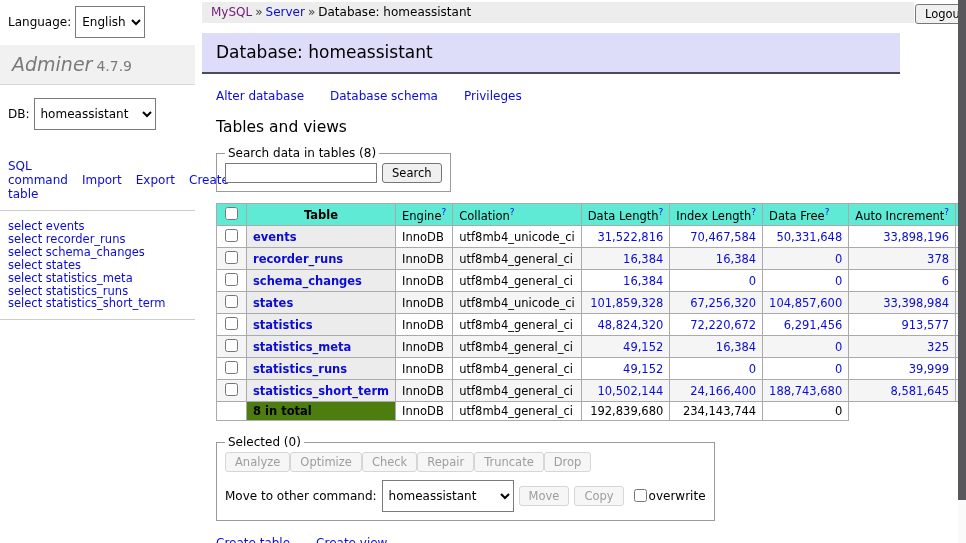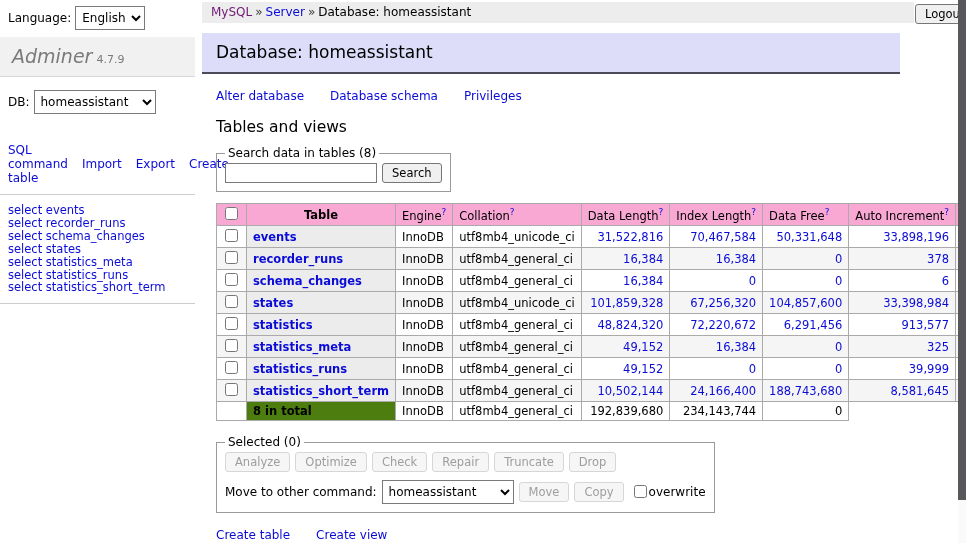--- a/index.html
+++ b/index.html
@@ -10,28 +10,28 @@
     font-family:"DejaVu Sans", sans-serif; font-size:12px;
   }
   a { color:#0b0bd8; text-decoration:none; cursor:pointer; }
 
   
   #sidebar { position:absolute; left:0; top:0; width:195px; }
   .lang-row { padding:6px 8px 7px 8px; }
   .lang-row label { margin-right:4px; }
   select {
     font-family:"DejaVu Sans", sans-serif; font-size:12px;
-    border:1px solid #7a7a7a; background:#fff; height:24px; padding:0 2px;
+    border:1px solid #7a7a7a; background:#fff; height:32px; padding:0 2px;
   }
   #app-h1 {
     background:#f1f1f1; border-bottom:1px solid #d8d8d8;
     padding:8px 12px 9px 12px;
   }
   #app-h1 .app-name { font-style:italic; color:#7a7a7a; font-size:19px; }
-  #app-h1 .app-version { color:#7a7a7a; font-size:11px; margin-left:4px; }
+  #app-h1 .app-version { color:#7a7a7a; font-size:14px; margin-left:4px; }
   .db-row { padding:13px 8px 4px 8px; }
   .db-row label { margin-right:4px; }
   .cmd-links { padding:8px 8px 2px 8px; line-height:14px; width:180px;margin-top:17px; }
   .cmd-links a { margin-right:14px; }
   .side-hr { border:0; border-top:1px solid #ccc; margin:7px 0; }
   .table-links { padding:2px 8px; line-height:12.9px; font-size:11.5px; }
   .table-links .tl-row { white-space:nowrap; }
 
   
   #breadcrumb {
@@ -75,39 +75,39 @@
   #search-fieldset button { margin-left:5px; }
 
   
   #tables-table {
     border-collapse:collapse; margin:11px 0 0 14px; font-size:11.5px;
   }
   #tables-table th, #tables-table td {
     border:1px solid #aaa; padding:2px 6px; white-space:nowrap; height:18px;
   }
   #tables-table thead th {
-    background:#f9a8d4; font-weight:normal; text-align:left;
+    background:#5eead4; font-weight:normal; text-align:left;
   }
   #tables-table thead th.col-table { font-weight:bold; text-align:center; min-width:112px; }
   #tables-table thead th.col-check { width:22px; }
   sup.help { color:#0b0bd8; font-size:9px; }
   #tables-table tbody th {
     background:#ececec; text-align:left;
   }
   #tables-table tbody th a { font-weight:bold; }
   #tables-table td.num { text-align:right; min-width:62px; }
   #tables-table td.num a { color:#0b0bd8; }
   #tables-table tr.stripe td { background:#f5f5f5; }
   #tables-table tr.total-row th { background:#4d7c0f; font-weight:bold; }
   #tables-table tr.total-row td.num { color:#000; }
   input[type=checkbox] { width:13px; height:13px; margin:1px 2px; }
 
   
   #selected-fieldset { margin-top:14px; }
-  #selected-fieldset .btn-row button { margin-right:5px; }
+  #selected-fieldset .btn-row button { }
   #selected-fieldset .move-row { margin-top:8px; white-space:nowrap; }
   #selected-fieldset .move-row select { width:132px; margin-left:5px; }
   #selected-fieldset .move-row button { margin-left:5px; }
   #selected-fieldset .ovw { margin-left:8px; white-space:nowrap; }
   #selected-fieldset .ovw input { vertical-align:-2px; }
 
   
   #scrollbar-track {
     position:absolute; right:0; top:0; width:8px; height:543px; background:#fafafa;
   }

